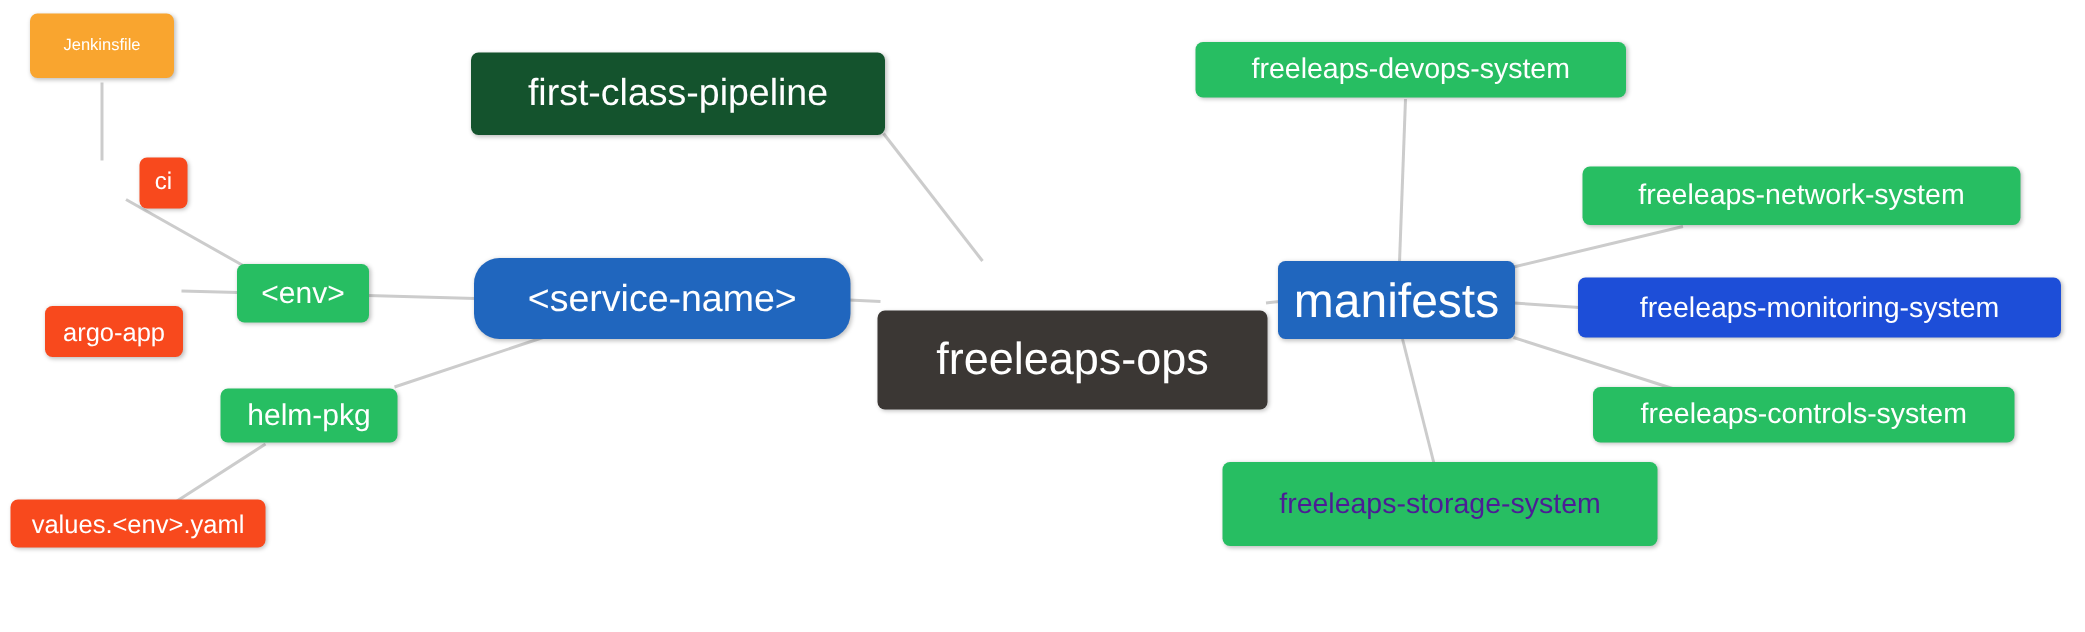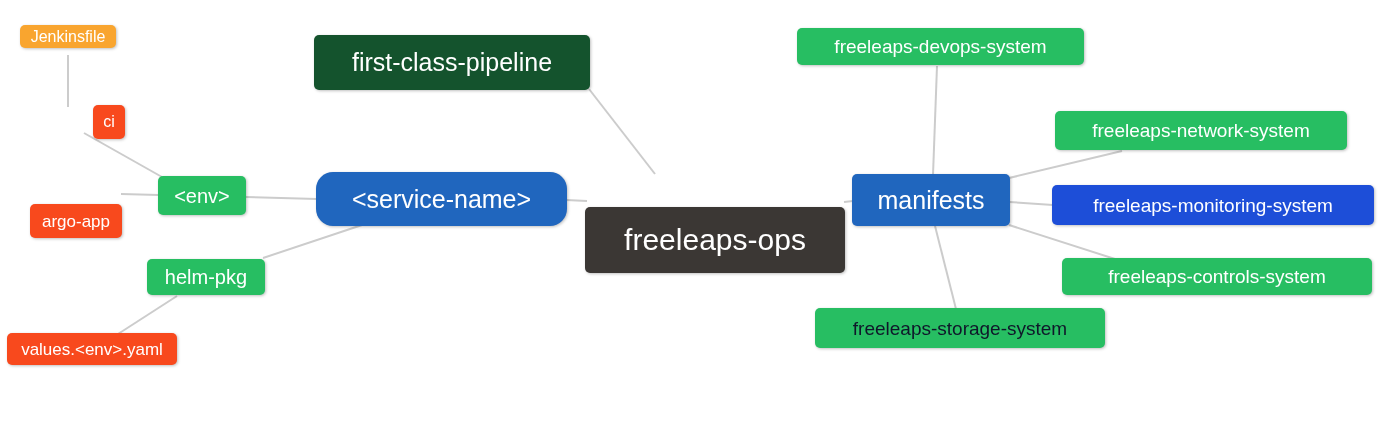--- a/index.html
+++ b/index.html
@@ -54,26 +54,26 @@
       <line x1="937" y1="66" x2="933" y2="175" stroke="#CCCCCC" stroke-width="2"></line>
       <line x1="1009" y1="178" x2="1122" y2="151" stroke="#CCCCCC" stroke-width="2"></line>
       <line x1="1009" y1="202" x2="1053" y2="205" stroke="#CCCCCC" stroke-width="2"></line>
       <line x1="1009" y1="225" x2="1115" y2="259" stroke="#CCCCCC" stroke-width="2"></line>
       <line x1="935" y1="226" x2="956" y2="309" stroke="#CCCCCC" stroke-width="2"></line>
     </svg>
   <div id="node-layer">
       <div class="node" style="left: 585px; top: 172px; width: 260px; height: 66px; font-size: 30px; background: rgb(59, 55, 52); color: rgb(255, 255, 255); margin-top: 35px;">freeleaps-ops</div>
       <div class="node" style="left: 314px; top: 35px; width: 276px; height: 55px; font-size: 25px; background: #14532d; color: rgb(255, 255, 255);">first-class-pipeline</div>
       <div class="node" style="left: 316px; top: 172px; width: 251px; height: 54px; font-size: 25px; background: rgb(32, 102, 190); color: rgb(255, 255, 255); border-radius: 17px;">&lt;service-name&gt;</div>
-      <div class="node" style="left: 852px; top: 174px; width: 158px; height: 52px; font-size: 25px; background: rgb(32, 102, 190); color: rgb(255, 255, 255);">manifests</div>
+      <div class="node" style="left: 852px; top: 174px; width: 158px; height: 52px; font-size: 32px; background: rgb(32, 102, 190); color: rgb(255, 255, 255);">manifests</div>
       <div class="node" style="left: 158px; top: 176px; width: 88px; height: 39px; font-size: 20px; background: rgb(39, 190, 98); color: rgb(255, 255, 255);">&lt;env&gt;</div>
       <div class="node" style="left: 147px; top: 259px; width: 118px; height: 36px; font-size: 20px; background: rgb(39, 190, 98); color: rgb(255, 255, 255);">helm-pkg</div>
-      <div class="node" style="left: 20px; top: 25px; width: 96px; height: 23px; font-size: 16px; background: rgb(249, 165, 47); color: rgb(255, 255, 255);">Jenkinsfile</div>
+      <div class="node" style="left: 20px; top: 9px; width: 96px; height: 43px; font-size: 11px; background: rgb(249, 165, 47); color: rgb(255, 255, 255);">Jenkinsfile</div>
       <div class="node" style="left: 53px; top: 105px; width: 32px; height: 34px; font-size: 16px; background: rgb(248, 73, 29); color: rgb(255, 255, 255); margin-left: 40px;">ci</div>
       <div class="node" style="left: 30px; top: 176px; width: 92px; height: 34px; font-size: 17px; background: rgb(248, 73, 29); color: rgb(255, 255, 255); margin-top: 28px;">argo-app</div>
       <div class="node" style="left: 7px; top: 333px; width: 170px; height: 32px; font-size: 17px; background: rgb(248, 73, 29); color: rgb(255, 255, 255);">values.&lt;env&gt;.yaml</div>
       <div class="node" style="left: 797px; top: 28px; width: 287px; height: 37px; font-size: 19px; background: rgb(39, 190, 98); color: rgb(255, 255, 255);">freeleaps-devops-system</div>
       <div class="node" style="left: 1055px; top: 111px; width: 292px; height: 39px; font-size: 19px; background: rgb(39, 190, 98); color: rgb(255, 255, 255);">freeleaps-network-system</div>
       <div class="node" style="left: 1052px; top: 185px; width: 322px; height: 40px; font-size: 19px; background: #1d4ed8; color: rgb(255, 255, 255);">freeleaps-monitoring-system</div>
-      <div class="node" style="left: 1062px; top: 258px; width: 310px; height: 37px; font-size: 19px; background: rgb(39, 190, 98); color: rgb(255, 255, 255);">freeleaps-controls-system</div>
-      <div class="node" style="left: 815px; top: 308px; width: 290px; height: 40px; font-size: 19px; background: rgb(39, 190, 98); color: #0f172a;">freeleaps-storage-system</div>
+      <div class="node" style="left: 1062px; top: 258px; width: 281px; height: 37px; font-size: 19px; background: rgb(39, 190, 98); color: rgb(255, 255, 255);">freeleaps-controls-system</div>
+      <div class="node" style="left: 815px; top: 308px; width: 290px; height: 56px; font-size: 19px; background: rgb(39, 190, 98); color: #4c1d95;">freeleaps-storage-system</div>
     </div>
 </div>
 
 </body></html>

